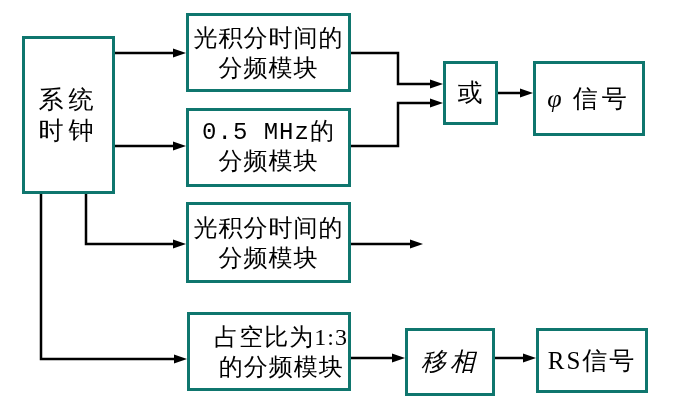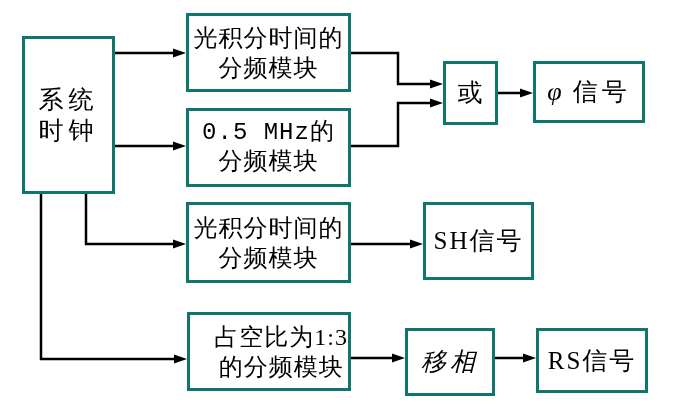--- a/index.html
+++ b/index.html
@@ -39,21 +39,21 @@
     line-height: 30px;
     letter-spacing: 1px;
   }
   
   .n-sysclock { left: 22px;  top: 4px;  width: 93px;  height: 158px; margin-top: 32px; }
   .n-sysclock .lbl { font-size: 25px; line-height: 31px; letter-spacing: 5px; }
   .n-div-optical-1 { left: 186px; top: 13px;  width: 165px; height: 79px; }
   .n-div-05mhz     { left: 186px; top: 108px; width: 165px; height: 79px; font-family: Liberation Mono, monospace; }
   .n-or            { left: 443px; top: 61px;  width: 55px;  height: 64px; }
   .n-or .lbl       { font-size: 25px; }
-  .n-phi           { left: 533px; top: 61px;  width: 112px; height: 62px; }
+  .n-phi           { left: 533px; top: 61px;  width: 112px; height: 75px; }
   .n-phi .lbl      { font-size: 25px; letter-spacing: 4px; }
   .n-phi .sym      { font-size: 26px; font-style: italic; margin-right: 7px; }
   .n-div-optical-2 { left: 186px; top: 202px; width: 165px; height: 81px; }
   .n-sh            { left: 423px; top: 202px; width: 111px; height: 78px; }
   .n-sh .lbl       { font-size: 25px; letter-spacing: 2px; }
   .n-div-duty      { left: 187px; top: 312px; width: 164px; height: 79px; justify-content: flex-end; }
   .n-shift         { left: 405px; top: 328px; width: 90px;  height: 68px; font-style: italic; }
   .n-shift .lbl    { font-size: 25px; letter-spacing: 4px; }
   .n-rs            { left: 536px; top: 328px; width: 112px; height: 65px; }
   .n-rs .lbl       { font-size: 25px; letter-spacing: 2px; }
@@ -137,23 +137,20 @@
 
   <div class="node n-phi">
     <span class="lbl"><span class="sym">φ</span><span>信号</span></span>
   </div>
 
   <div class="node n-div-optical-2">
     <span class="lbl">光积分时间的
 分频模块</span>
   </div>
 
-  <div class="node n-sh">
-    <span class="lbl">SH信号</span>
-  </div>
 
   <div class="node n-div-duty">
     <span class="lbl">占空比为1:3
 的分频模块</span>
   </div>
 
   <div class="node n-shift">
     <span class="lbl">移相</span>
   </div>
 

